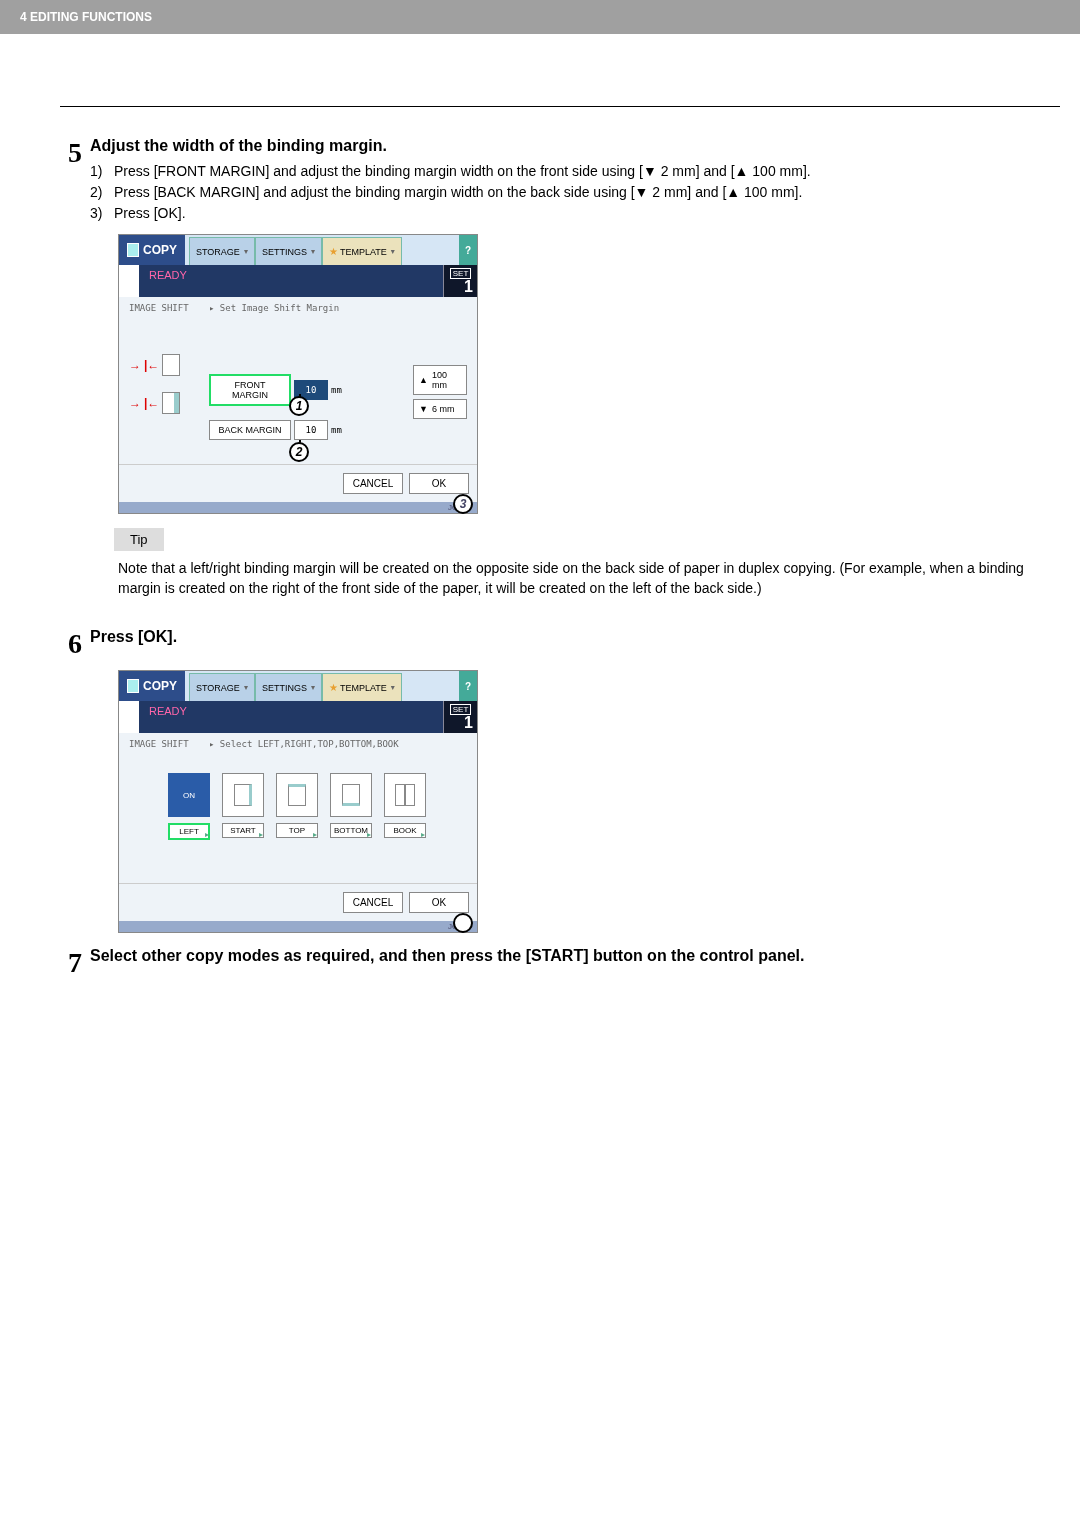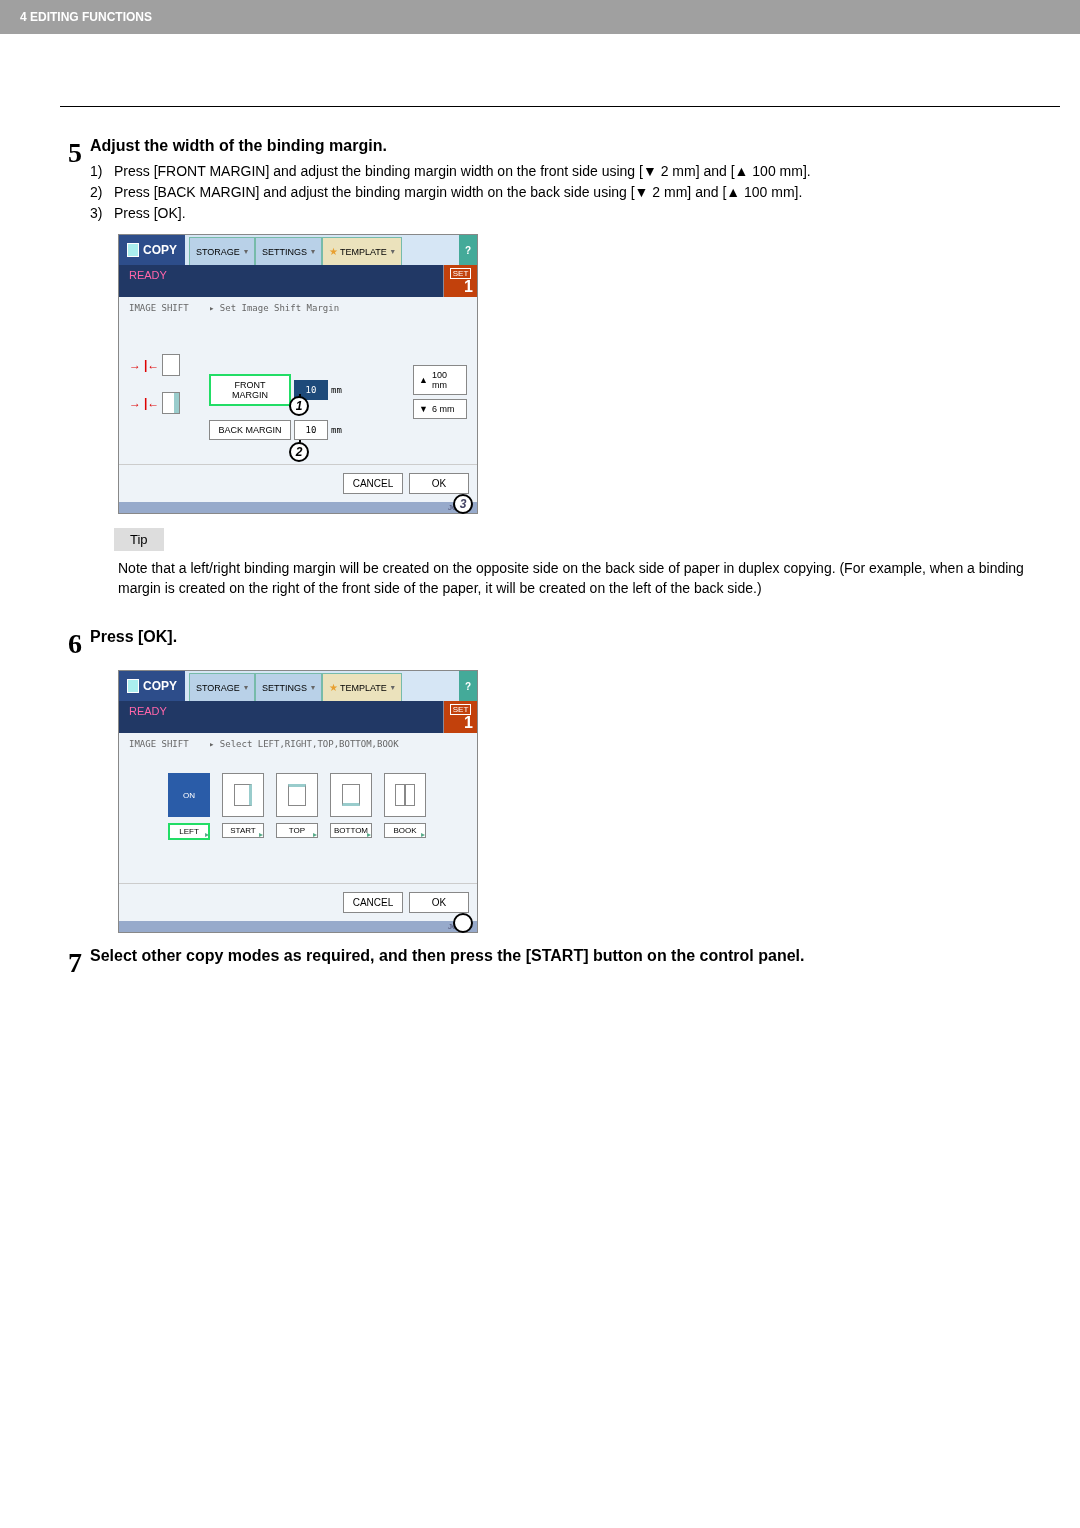--- a/index.html
+++ b/index.html
@@ -19,23 +19,23 @@
 .screenshot { margin-left: 58px; margin-top: 6px; margin-bottom: 14px; width: 360px; border: 1px solid #888; background: #fff; font-family: sans-serif; font-size: 10px; }
 .sc-head { display: flex; align-items: stretch; }
 .sc-copy { background: #2d4d8a; color: #fff; font-weight: bold; padding: 3px 8px; font-size: 12px; display: flex; align-items: center; gap: 4px; flex-shrink: 0; }
 .sc-doc-icon { width: 12px; height: 14px; background: #aee; border: 1px solid #fff; display: inline-block; }
 .sc-tabs { display: flex; background: #d6e6f5; flex: 1; padding: 2px 2px 0 4px; gap: 0; }
 .sc-tab { background: #b9d1e8; border: 1px solid #7ba; border-bottom: none; padding: 8px 6px; font-size: 9px; display: flex; align-items: center; gap: 2px; }
 .sc-tab.template { background: #ebe2bc; }
 .sc-star { color: #e8a030; font-size: 10px; }
 .sc-dd { color: #666; font-size: 8px; margin-left: 2px; }
 .sc-help { background: #4a9; color: #fff; width: 18px; display: flex; align-items: center; justify-content: center; font-weight: bold; }
-.sc-ready { display: flex; }
+.sc-ready { display: flex; margin-left: 20px; }
 .sc-ready-l { background: #213865; color: #f6a; padding: 4px 10px; font-size: 11px; flex: 1; }
-.sc-ready-r { background: #c2410c; color: #fff; width: 34px; text-align: center; padding: 2px 4px; border-left: 1px solid #889; }
+.sc-ready-r { background: #0f172a; color: #fff; width: 34px; text-align: center; padding: 2px 4px; border-left: 1px solid #889; }
 .sc-set { font-size: 8px; color: #fff; border: 1px solid #fff; padding: 0 2px; display: inline-block; }
 .sc-count { font-size: 16px; font-weight: bold; text-align: right; line-height: 1; }
 .sc-main { background: #eef3f8; min-height: 150px; padding: 0; }
 .sc-instr { display: flex; padding: 6px 10px; font-family: monospace; font-size: 9px; color: #666; }
 .sc-instr-l { width: 80px; }
 .sc-instr-r::before { content: "\25B8  "; }
 .sc-margin-area { display: flex; padding: 10px; gap: 20px; align-items: center; }
 .sc-diagram { width: 60px; }
 .sc-diag-row { display: flex; align-items: center; gap: 3px; margin-bottom: 16px; }
 .sc-arrow-r { color: #d00; font-weight: bold; font-size: 12px; }

